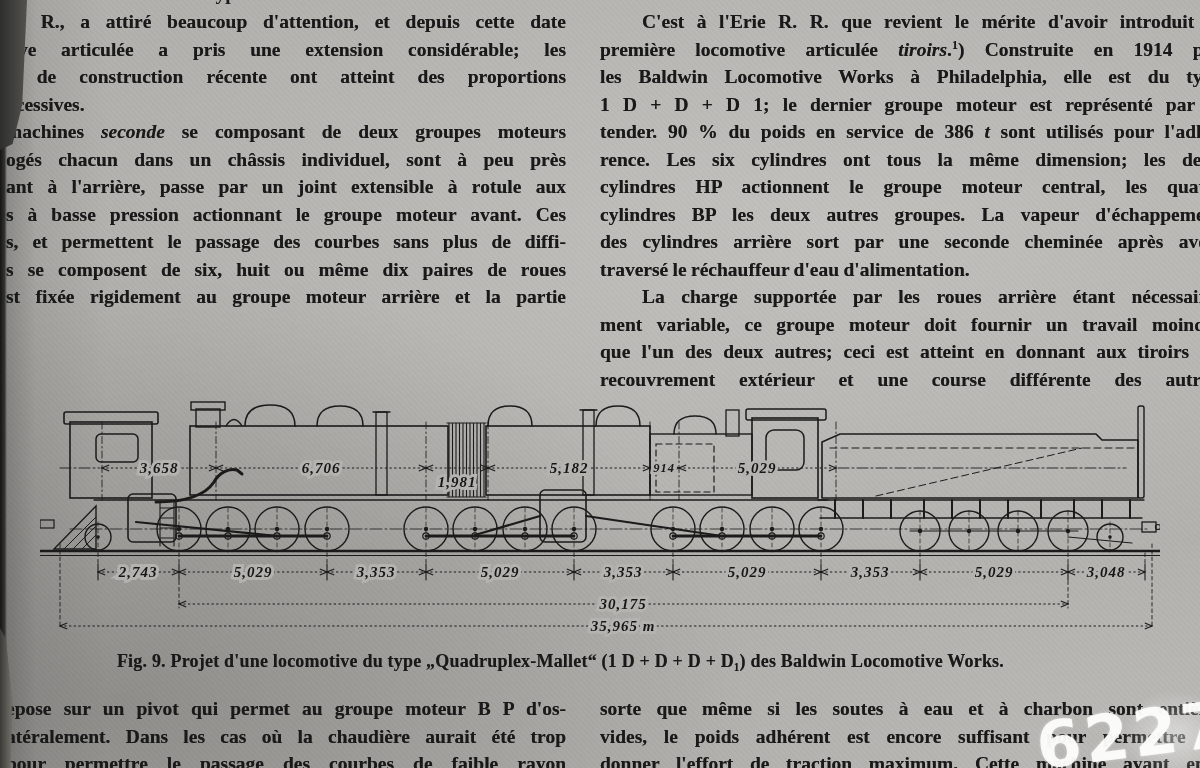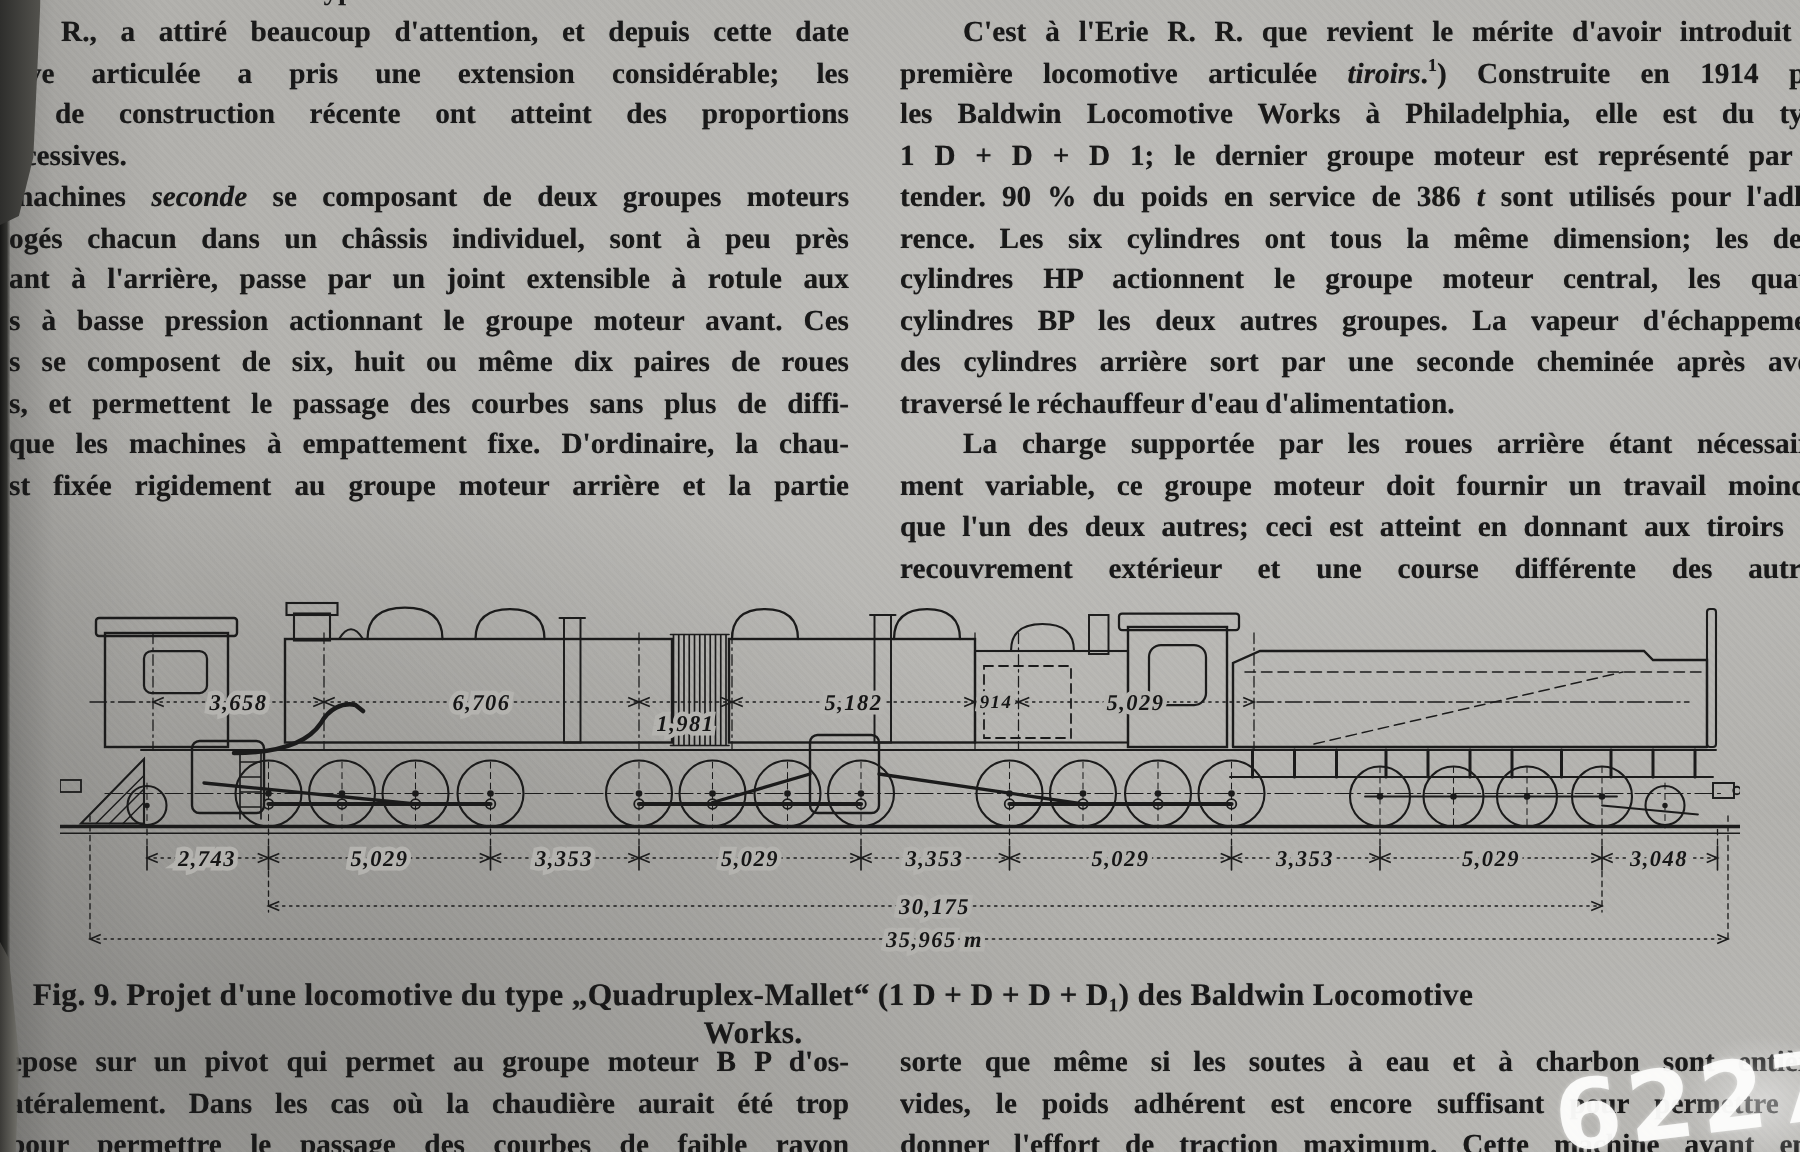--- a/index.html
+++ b/index.html
@@ -36,22 +36,22 @@
   .col-br{left:600px;top:695px;width:622px;}
   .col-tl .tline:nth-child(4){text-align-last:left;}   
   .col-tr .tline:nth-child(1){text-indent:42px;}
   .col-tr .tline:nth-child(10){text-align-last:left;}  
   .col-tr .tline:nth-child(11){text-indent:42px;}
   .tline i{font-style:italic;}
   .tline sup{font-size:12px;line-height:0;}
   .top-sliver{position:absolute;left:58px;top:-17px;width:520px;font-weight:700;
     font-size:19.5px;white-space:nowrap;}
   
-  .fig-caption{position:absolute;left:0;top:651px;width:1004px;text-align:center;
-    font-weight:700;font-size:21px;letter-spacing:0.2px;
+  .fig-caption{position:absolute;left:0;top:651px;width:1004px;text-align:right;
+    font-weight:700;font-size:18px;letter-spacing:0.2px;
     text-shadow:0 0 0.5px rgba(10,10,10,0.5);}
   svg text.dim{font-family:"Liberation Serif","DejaVu Serif",serif;
     font-style:italic;font-weight:700;font-size:15px;fill:#161616;
     stroke:#b4b3af;stroke-width:6px;paint-order:stroke;text-anchor:middle;
     letter-spacing:1px;}
   svg text.dim-sm{font-size:12.5px;}
   
   .wm-ghost{position:absolute;left:1120px;top:690px;width:110px;height:90px;
     background:radial-gradient(closest-side,rgba(255,255,255,0.45),rgba(255,255,255,0));}
   .watermark{position:absolute;left:1036px;top:698px;
@@ -68,23 +68,22 @@
 
   <div class="col col-tl">
       <div class="tline">R. R., a attiré beaucoup d'attention, et depuis cette date</div>
       <div class="tline">tive articulée a pris une extension considérable; les</div>
       <div class="tline">s de construction récente ont atteint des proportions</div>
       <div class="tline">xcessives.</div>
       <div class="tline">machines <i>seconde</i> se composant de deux groupes moteurs</div>
       <div class="tline">ogés chacun dans un châssis individuel, sont à peu près</div>
       <div class="tline">ant à l'arrière, passe par un joint extensible à rotule aux</div>
       <div class="tline">s à basse pression actionnant le groupe moteur avant. Ces</div>
+      <div class="tline">s, et permettent le passage des courbes sans plus de diffi-</div>
       <div class="tline">s se composent de six, huit ou même dix paires de roues</div>
-      <div class="tline">s, et permettent le passage des courbes sans plus de diffi-</div>
-      <div class="tline">que les machines à empattement fixe.  D'ordinaire, la chau-</div>
       <div class="tline">st fixée rigidement au groupe moteur arrière  et la partie</div>
     </div>
   <div class="col col-tr">
       <div class="tline">C'est à l'Erie R. R. que revient le mérite d'avoir introduit la</div>
       <div class="tline">première locomotive articulée <i>tiroirs</i>.<sup>1</sup>) Construite en 1914 par</div>
       <div class="tline">les Baldwin Locomotive Works à Philadelphia, elle est du type</div>
       <div class="tline">1 D + D + D 1; le dernier groupe moteur est représenté par le</div>
       <div class="tline">tender.  90 % du poids en service de 386 <i>t</i> sont utilisés pour l'adhé-</div>
       <div class="tline">rence.  Les six cylindres ont tous la même dimension; les deux</div>
       <div class="tline">cylindres HP actionnent le groupe moteur central, les quatre</div>

